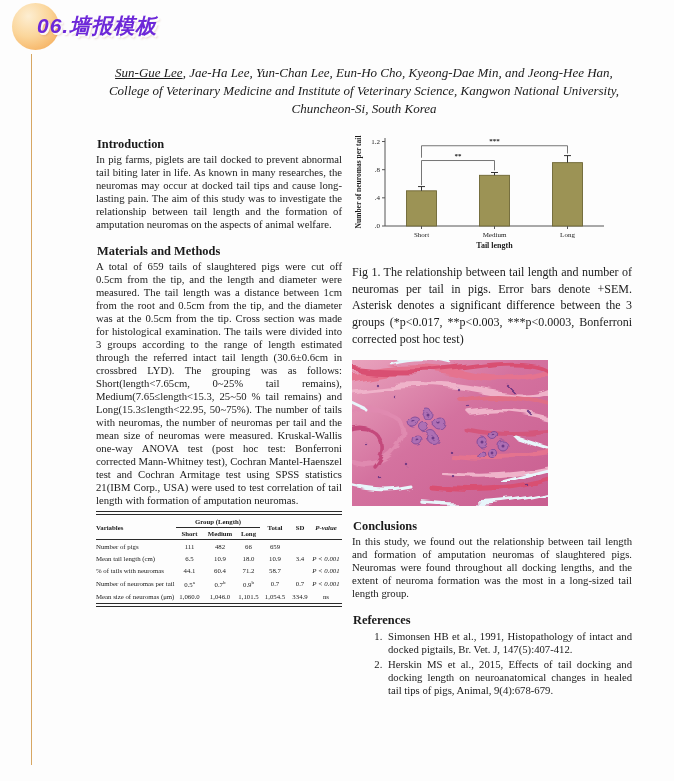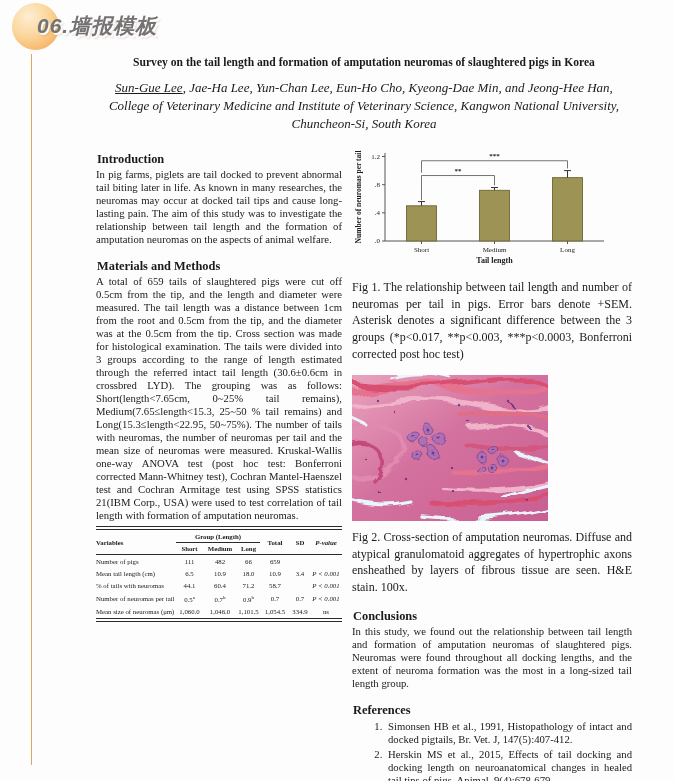--- a/index.html
+++ b/index.html
@@ -3,21 +3,21 @@
 <meta charset="utf-8">
 <style>
   html,body{margin:0;padding:0;}
   body{width:674px;height:781px;background:#ffffff;font-family:"Liberation Serif",serif;color:#1a1a1a;}
   .page{position:relative;width:674px;height:781px;overflow:hidden;background:#fdfdfd;}
 
   
   .badge-circle{position:absolute;left:12px;top:3px;width:47px;height:47px;border-radius:50%;
     background:radial-gradient(circle at 35% 28%, #fdeed2 0%, #fbd69b 45%, #f6b567 80%, #f3ab54 100%);}
   .badge-label{position:absolute;left:37px;top:12px;font-family:"Liberation Sans",sans-serif;
-    font-weight:bold;font-style:italic;font-size:21px;letter-spacing:1px;color:#737373;
+    font-weight:bold;font-style:italic;font-size:21px;letter-spacing:1px;color:#6d28d9;
     text-shadow:1.5px 1.5px 0 rgba(255,255,255,.9), 2.5px 2.5px 2px rgba(150,60,30,.18);}
   .vline{position:absolute;left:31px;top:54px;width:1px;height:711px;background:#d7a763;}
 
   
   .poster{position:absolute;left:96px;top:55px;width:536px;}
   .p-title{font-size:11.6px;font-weight:bold;text-align:center;line-height:1.3;}
   .p-authors{margin-top:9px;font-size:13px;font-style:italic;text-align:center;line-height:1.38;}
   .p-authors .ul{text-decoration:underline;}
 
   .cols{display:flex;margin-top:14px;}
@@ -57,21 +57,20 @@
 <body>
 
 <div class="page">
 
   <div class="badge-circle"></div>
   <div class="badge-label">06.墙报模板</div>
   <div class="vline"></div>
 
   <div class="poster">
 
-    <div class="p-title">Survey on the tail length and formation of amputation neuromas of slaughtered pigs in Korea</div>
 
     <div class="p-authors">
       <span class="ul">Sun-Gue Lee</span><span>, Jae-Ha Lee, Yun-Chan Lee, Eun-Ho Cho, Kyeong-Dae Min, and Jeong-Hee Han,</span><br>
       <span>College of Veterinary Medicine and Institute of Veterinary Science, Kangwon National University,</span><br>
       <span>Chuncheon-Si, South Korea</span>
     </div>
 
     <div class="cols">
 
       <div class="col-left">
@@ -264,21 +263,20 @@
                 <circle cx="55" cy="105" r="1.2"></circle>
                   <circle cx="100" cy="115" r="1.2"></circle>
                   <circle cx="120" cy="50" r="1.2"></circle>
                 <circle cx="15" cy="85" r="1.2"></circle>
                   <circle cx="175" cy="125" r="1.2"></circle>
                   <circle cx="95" cy="88" r="1.2"></circle>
               </g>
             </g>
           </svg>
         </div>
-        <div class="fig-caption">Fig 2. Cross-section of amputation neuromas. Diffuse and atypical granulomatoid aggregates of hypertrophic axons ensheathed by layers of fibrous tissue are seen. H&amp;E stain. 100x.</div>
 
         <h3 class="sec">Conclusions</h3>
         <p class="bodytxt">In this study, we found out the relationship between tail length and formation of amputation neuromas of slaughtered pigs. Neuromas were found throughout all docking lengths, and the extent of neuroma formation was the most in a long-sized tail length group.</p>
 
         <h3 class="sec">References</h3>
         <ol class="refs">
             <li>Simonsen HB et al., 1991, Histopathology of intact and docked pigtails, Br. Vet. J, 147(5):407-412.</li>
             <li>Herskin MS et al., 2015, Effects of tail docking and docking length on neuroanatomical changes in healed tail tips of pigs, Animal, 9(4):678-679.</li>
           </ol>
       </div>

